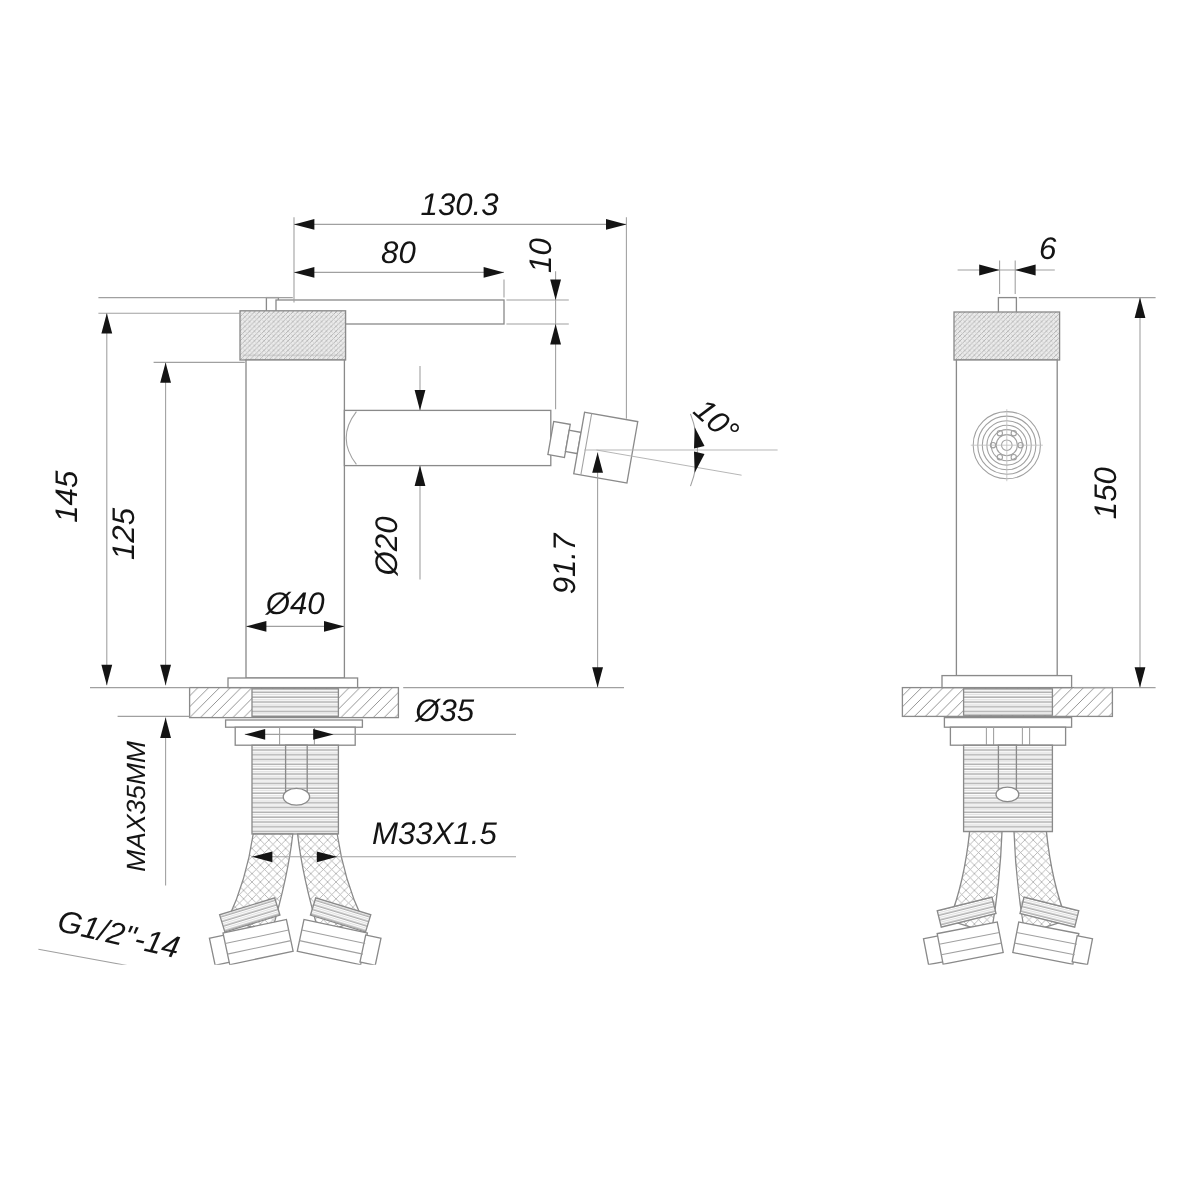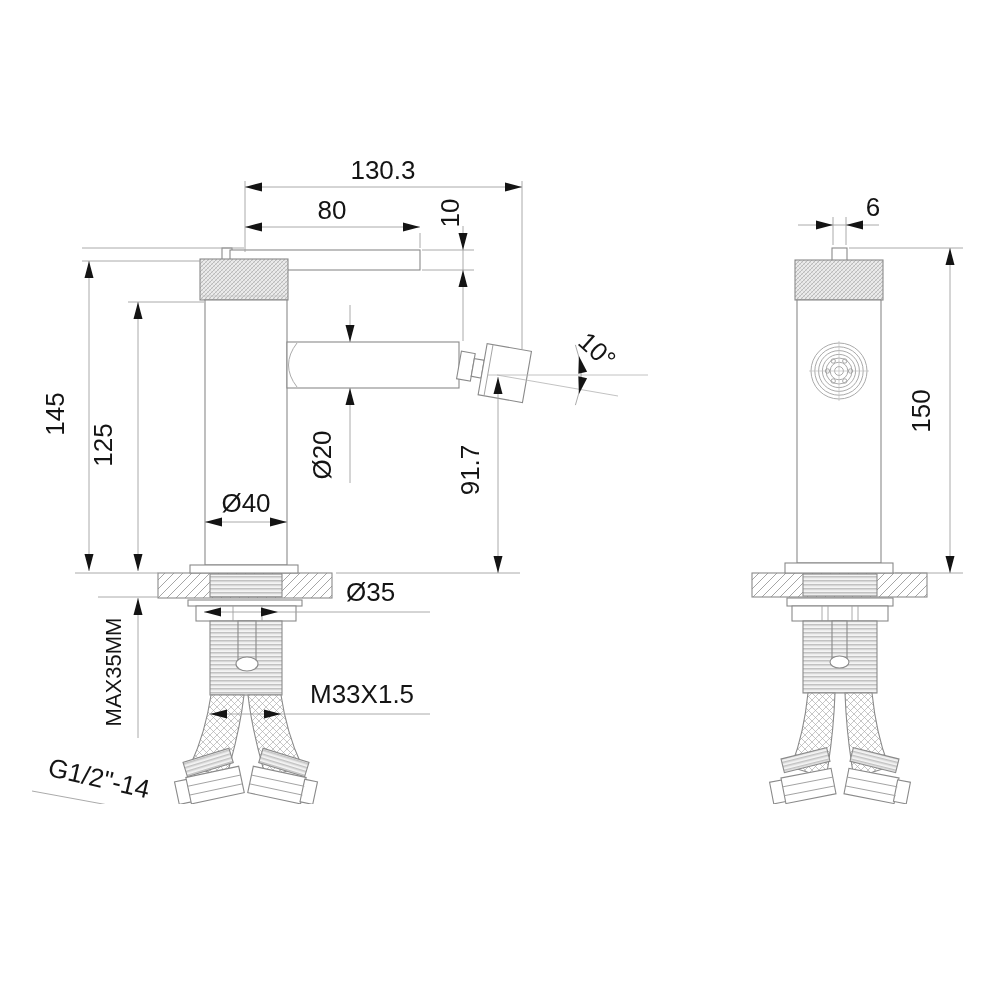--- a/index.html
+++ b/index.html
@@ -1,16 +1,16 @@
 <!DOCTYPE html>
 <html><head>
 <meta charset="utf-8">
 <style>
   html,body{margin:0;padding:0;background:#ffffff;}
-  .stage{width:1000px;height:804px;position:relative;background:#fff;font-family:"Liberation Sans",sans-serif;}
+  .stage{width:1000px;height:804px;position:relative;background:#fff;font-family:"Liberation Sans",sans-serif;font-style:italic;}
   svg{display:block;}
   .ol{stroke:#8a8a8a;stroke-width:1.1;fill:#ffffff;}
   .olp{stroke:#8a8a8a;stroke-width:1.1;}
   .thin{stroke:#a0a0a0;stroke-width:0.9;fill:none;}
   .cl{stroke:#b3b3b3;stroke-width:0.8;fill:none;}
   .lt{stroke:#c0c0c0;stroke-width:0.7;fill:none;}
   .ah{fill:#141414;stroke:none;}
   text.dim{font-family:"Liberation Sans",sans-serif;font-size:26px;fill:#141414;}
   text.dim-sm{font-family:"Liberation Sans",sans-serif;font-size:22px;fill:#141414;}
   .mid{text-anchor:middle;}

